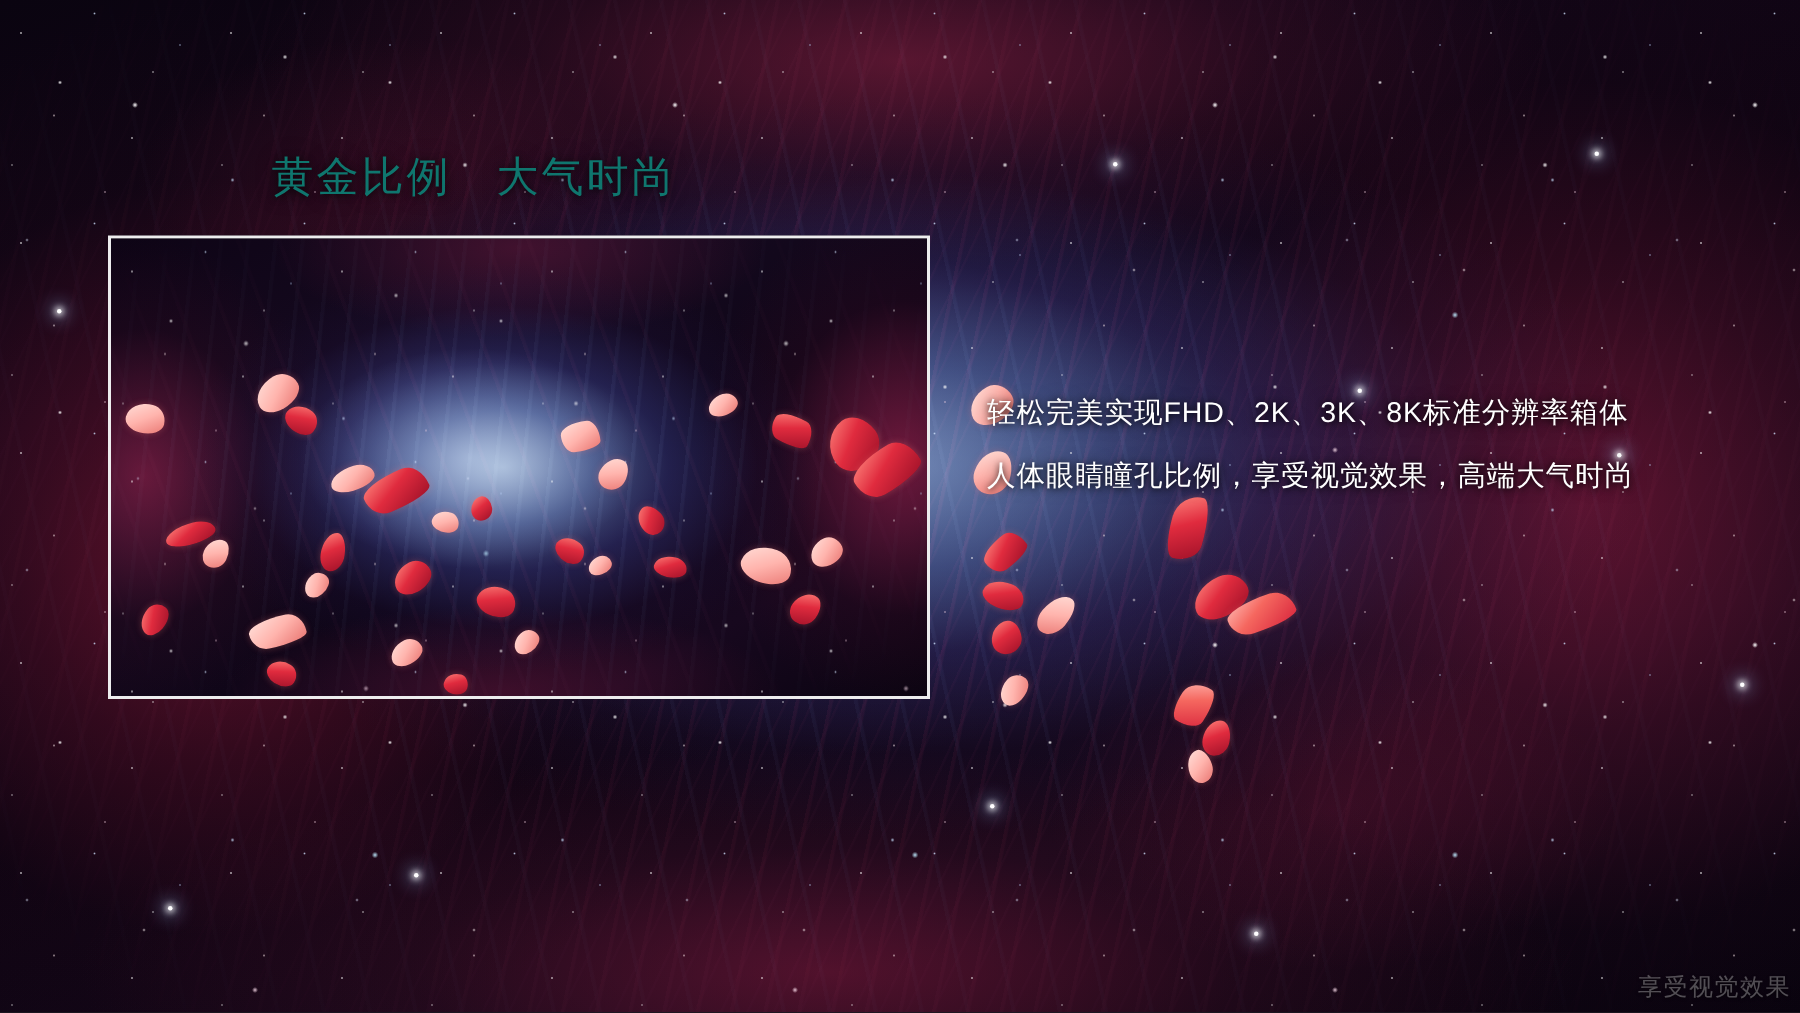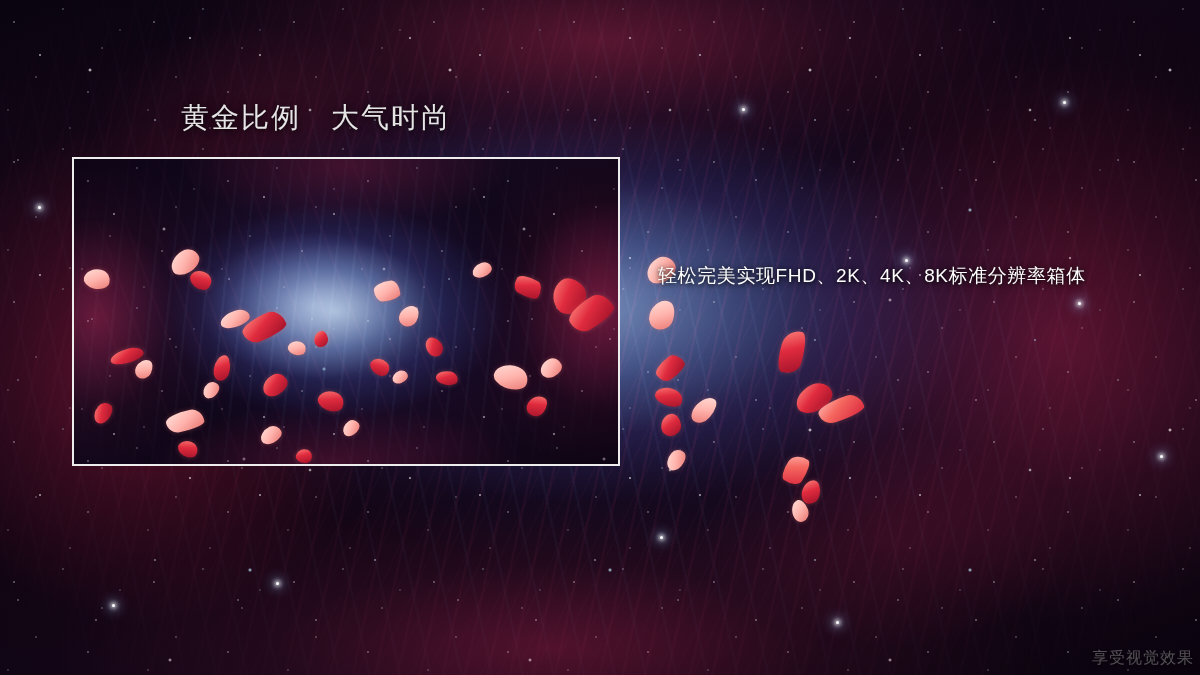--- a/index.html
+++ b/index.html
@@ -206,21 +206,21 @@
     -webkit-mask-image:radial-gradient(ellipse 68% 74% at 48% 50%, #000 0%, rgba(0,0,0,0) 90%);
     mask-image:radial-gradient(ellipse 68% 74% at 48% 50%, #000 0%, rgba(0,0,0,0) 90%);
   }
 
   
   .slide-title {
     position:absolute;
     left:181px; top:101px;
     font-size:28px;
     line-height:1.2;
-    color:#e5e5e5;
+    color:#0f766e;
     letter-spacing:2px;
     white-space:pre;
     text-shadow:0 1px 5px rgba(0,0,0,0.70), 0 0 14px rgba(0,0,0,0.45);
   }
 
   .body-copy {
     position:absolute;
     left:658px; top:255px;
     width:520px;
   }
@@ -321,18 +321,19 @@
       <div class="petal pale" style="left:466px; top:200px; width:22px; height:18px; transform:rotate(-24deg);"></div>
       <div class="petal deep" style="left:454px; top:236px; width:18px; height:22px; transform:rotate(36deg);"></div>
       <div class="petal pale" style="left:186px; top:268px; width:22px; height:16px; transform:rotate(-26deg);"></div>
       <div class="petal deep" style="left:222px; top:290px; width:16px; height:14px; transform:rotate(16deg);"></div>
     </div>
   </div>
 
   <div class="slide-title">黄金比例　大气时尚</div>
 
   <div class="body-copy">
-    <div class="copy-line">轻松完美实现FHD、2K、4K、8K标准分辨率箱体</div>
+    <div class="copy-line">轻松完美实现FHD、2K、3K、8K标准分辨率箱体</div>
+    <div class="copy-line">人体眼睛瞳孔比例，享受视觉效果，高端大气时尚</div>
   </div>
 
   <div class="watermark">享受视觉效果</div>
 
 </div>
 
 </body></html>

